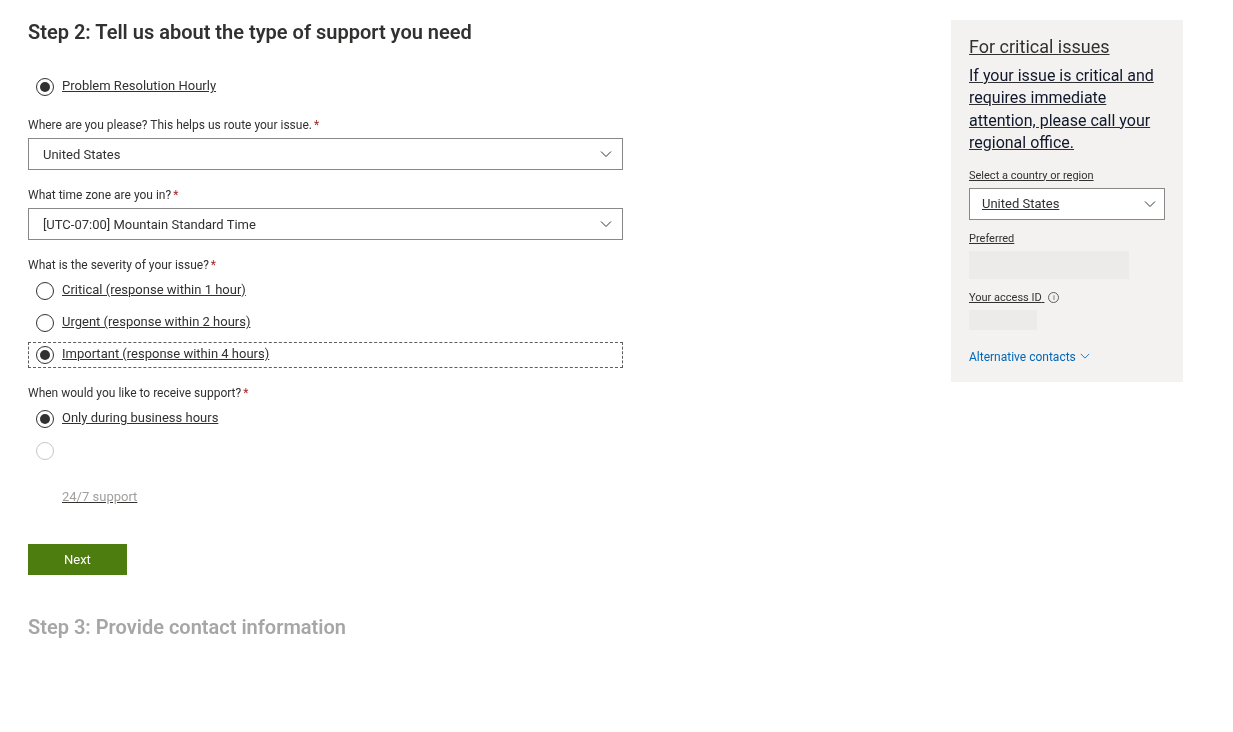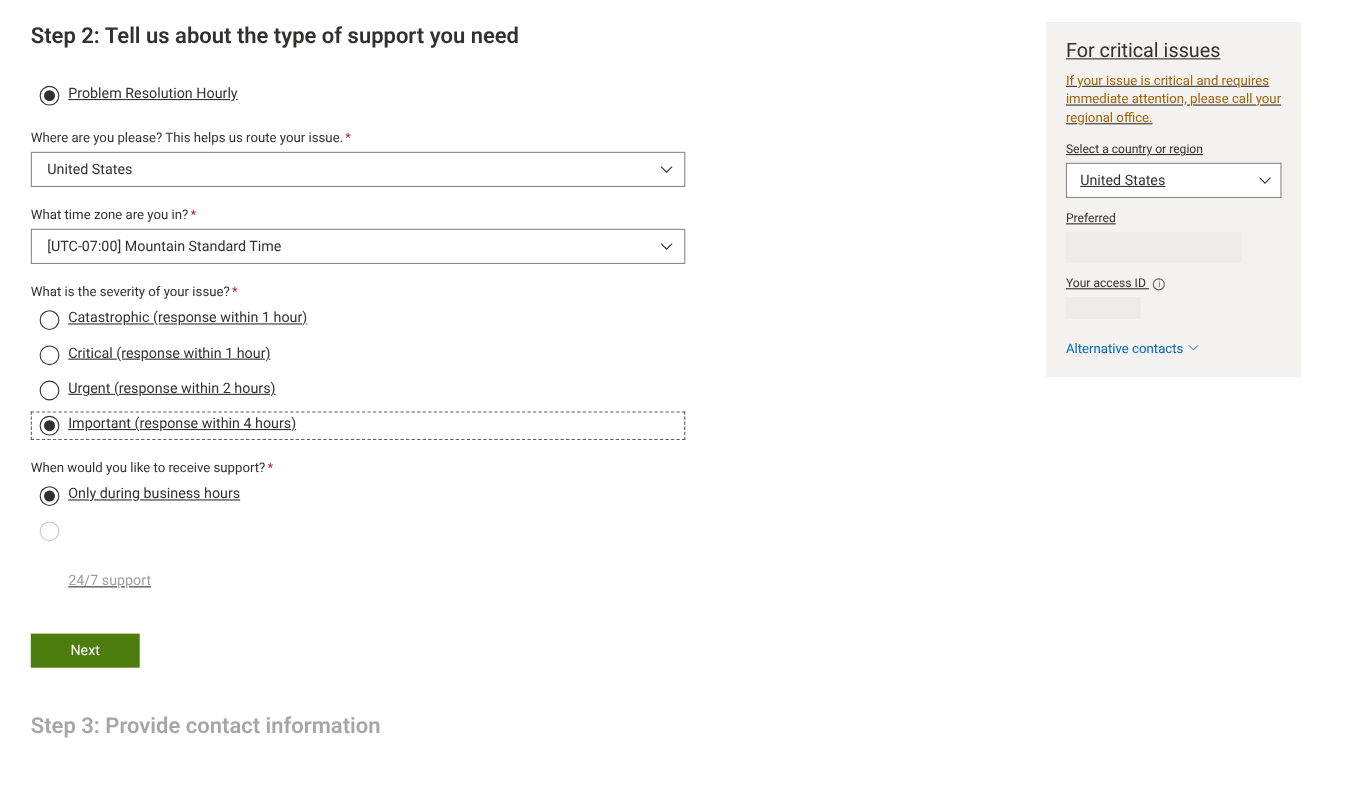--- a/index.html
+++ b/index.html
@@ -123,22 +123,22 @@
     background: #f3f2f1;
     padding: 16px 18px 18px 18px;
   }
   .sidebar-title {
     font-size: 18px;
     font-weight: 400;
     color: #323130;
     margin: 0 0 8px 0;
   }
   .sidebar-text {
-    font-size: 12px;
-    color: #a16207;
+    font-size: 16px;
+    color: #0f172a;
     line-height: 1.4;
     margin: 0 0 14px 0;
   }
   .sidebar-label {
     font-size: 11px;
     color: #323130;
     margin: 12px 0 6px 0;
   }
   .sidebar-select {
     width: 100%;
@@ -228,24 +228,20 @@
           </svg>
       </span>
     </div>
 
     
     <div class="field-label">
       <span>What is the severity of your issue?</span><span class="req">*</span>
     </div>
     <div class="radio-row">
       <span class="ms-radio"></span>
-      <span class="radio-label">Catastrophic (response within 1 hour)</span>
-    </div>
-    <div class="radio-row">
-      <span class="ms-radio"></span>
       <span class="radio-label">Critical (response within 1 hour)</span>
     </div>
     <div class="radio-row">
       <span class="ms-radio"></span>
       <span class="radio-label">Urgent (response within 2 hours)</span>
     </div>
     <div class="radio-row focus-frame">
       <span class="ms-radio checked"></span>
       <span class="radio-label">Important (response within 4 hours)</span>
     </div>

